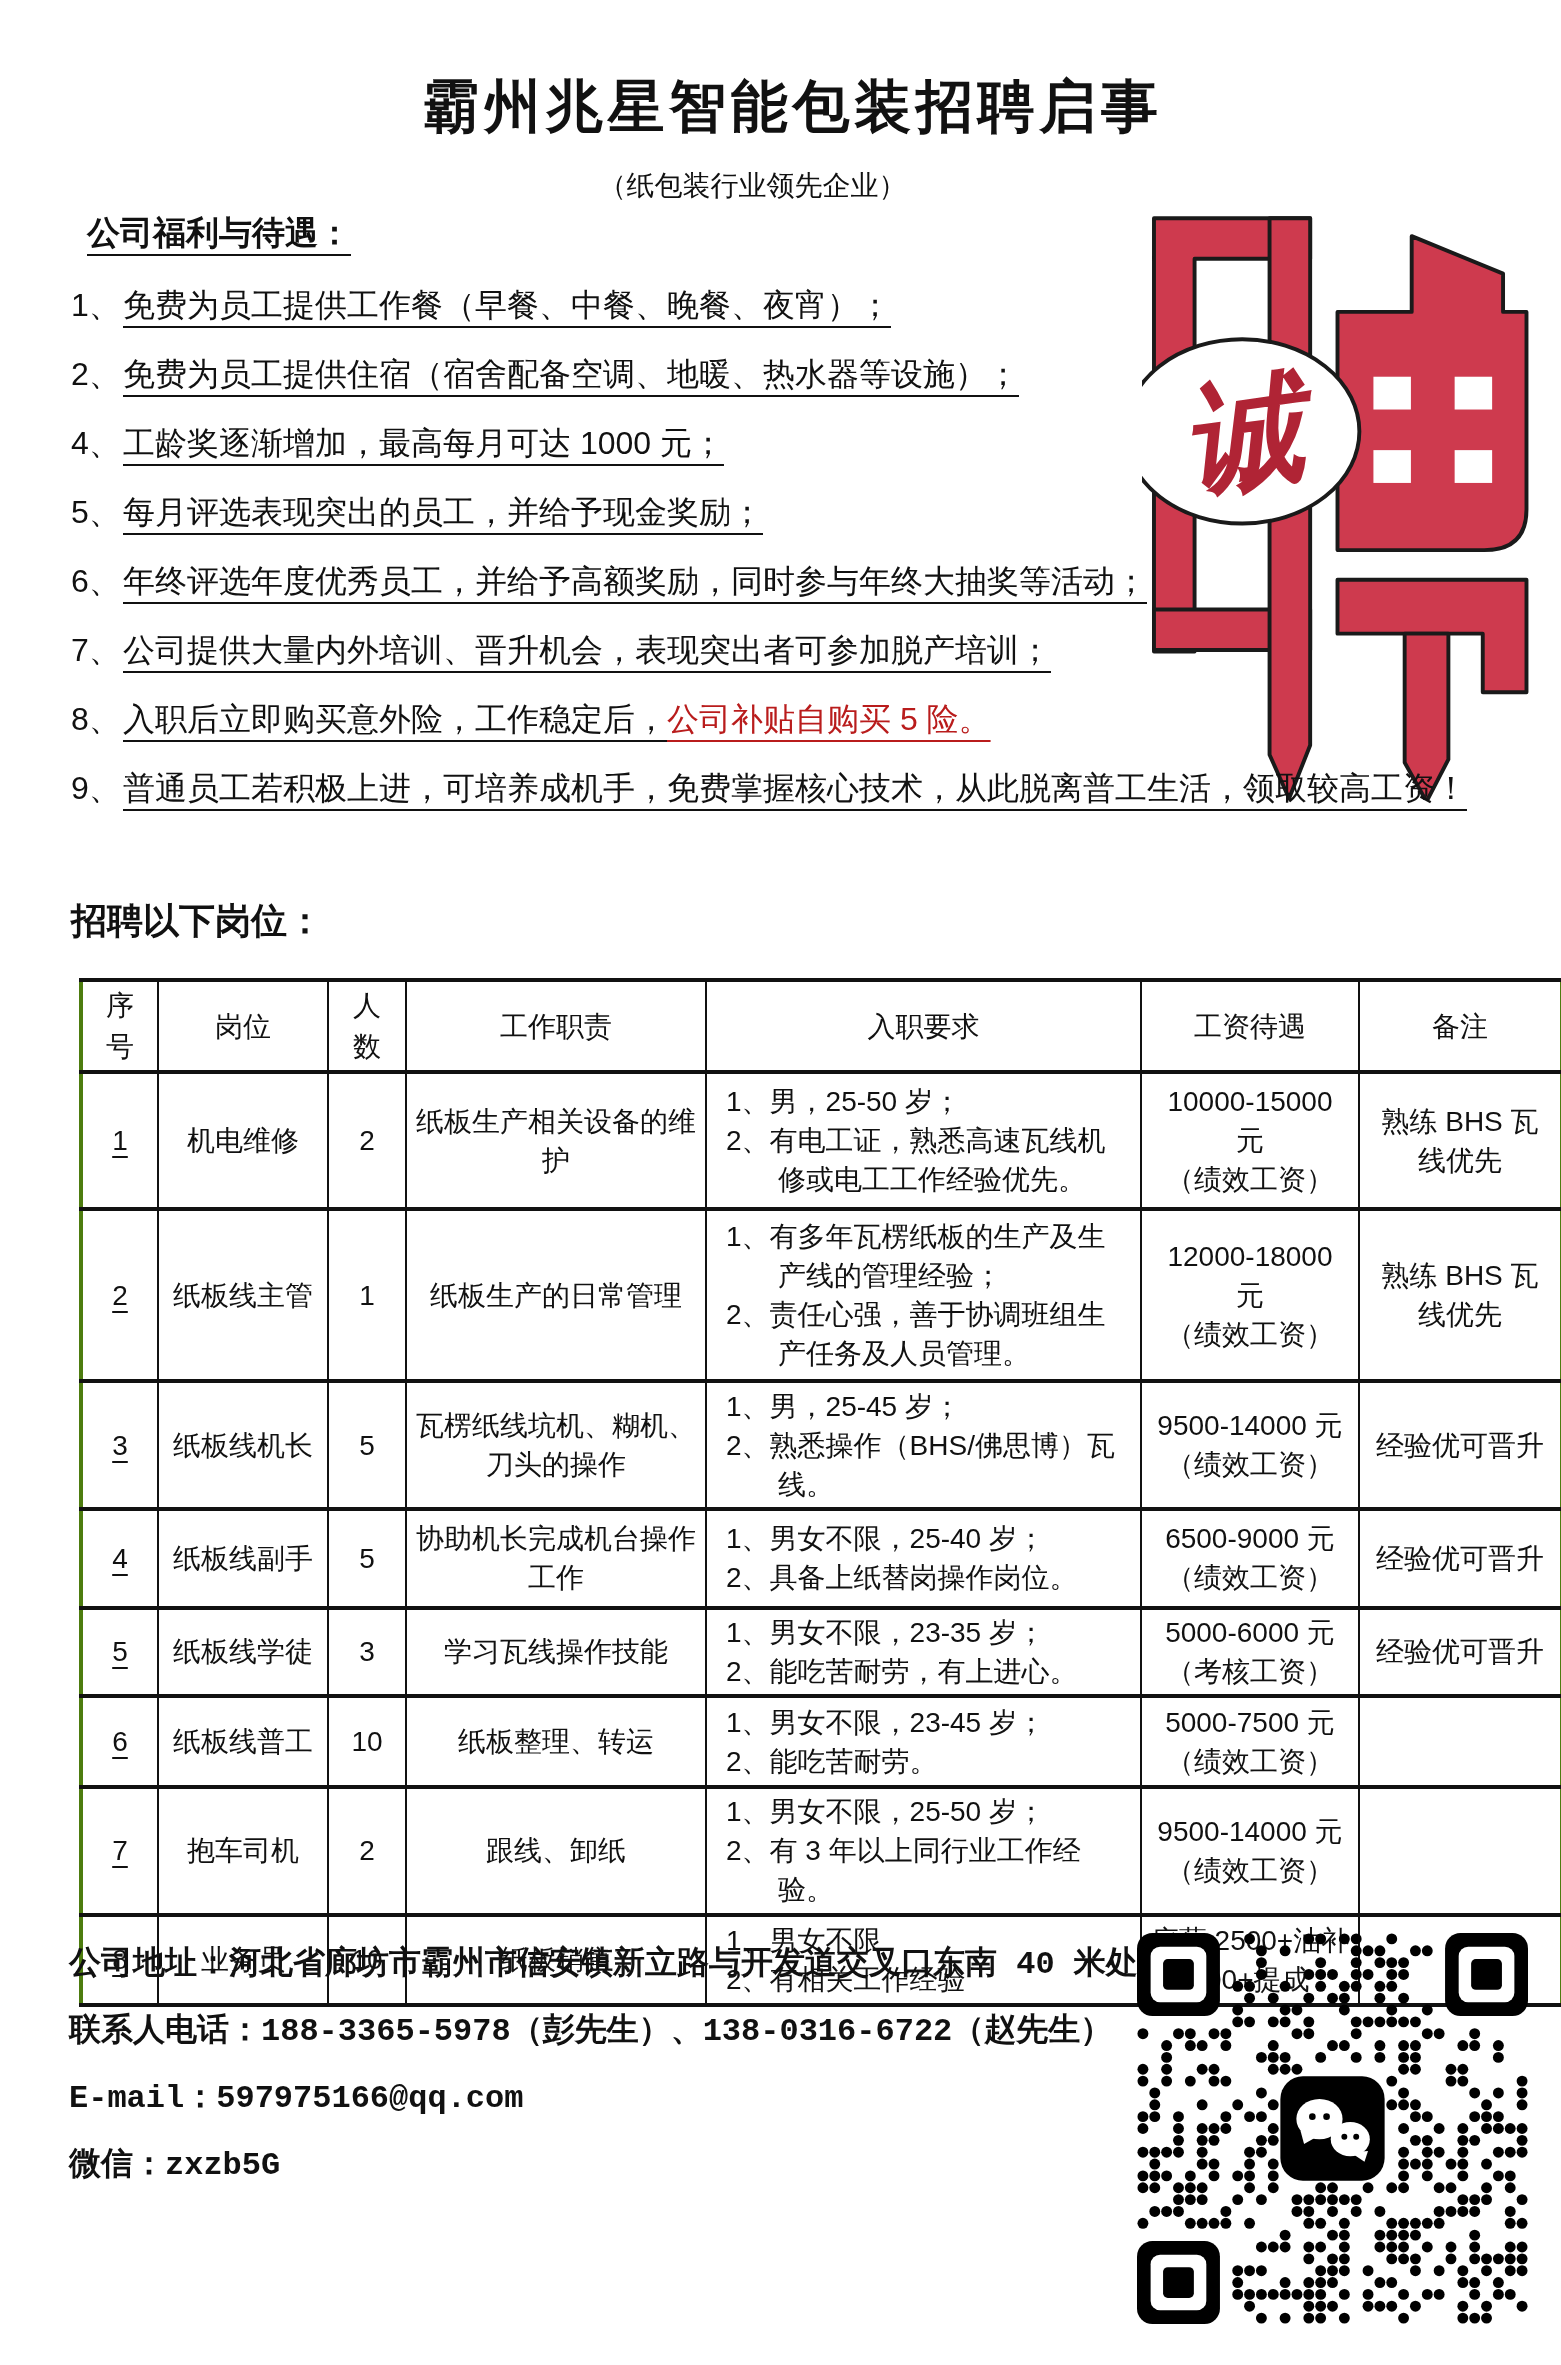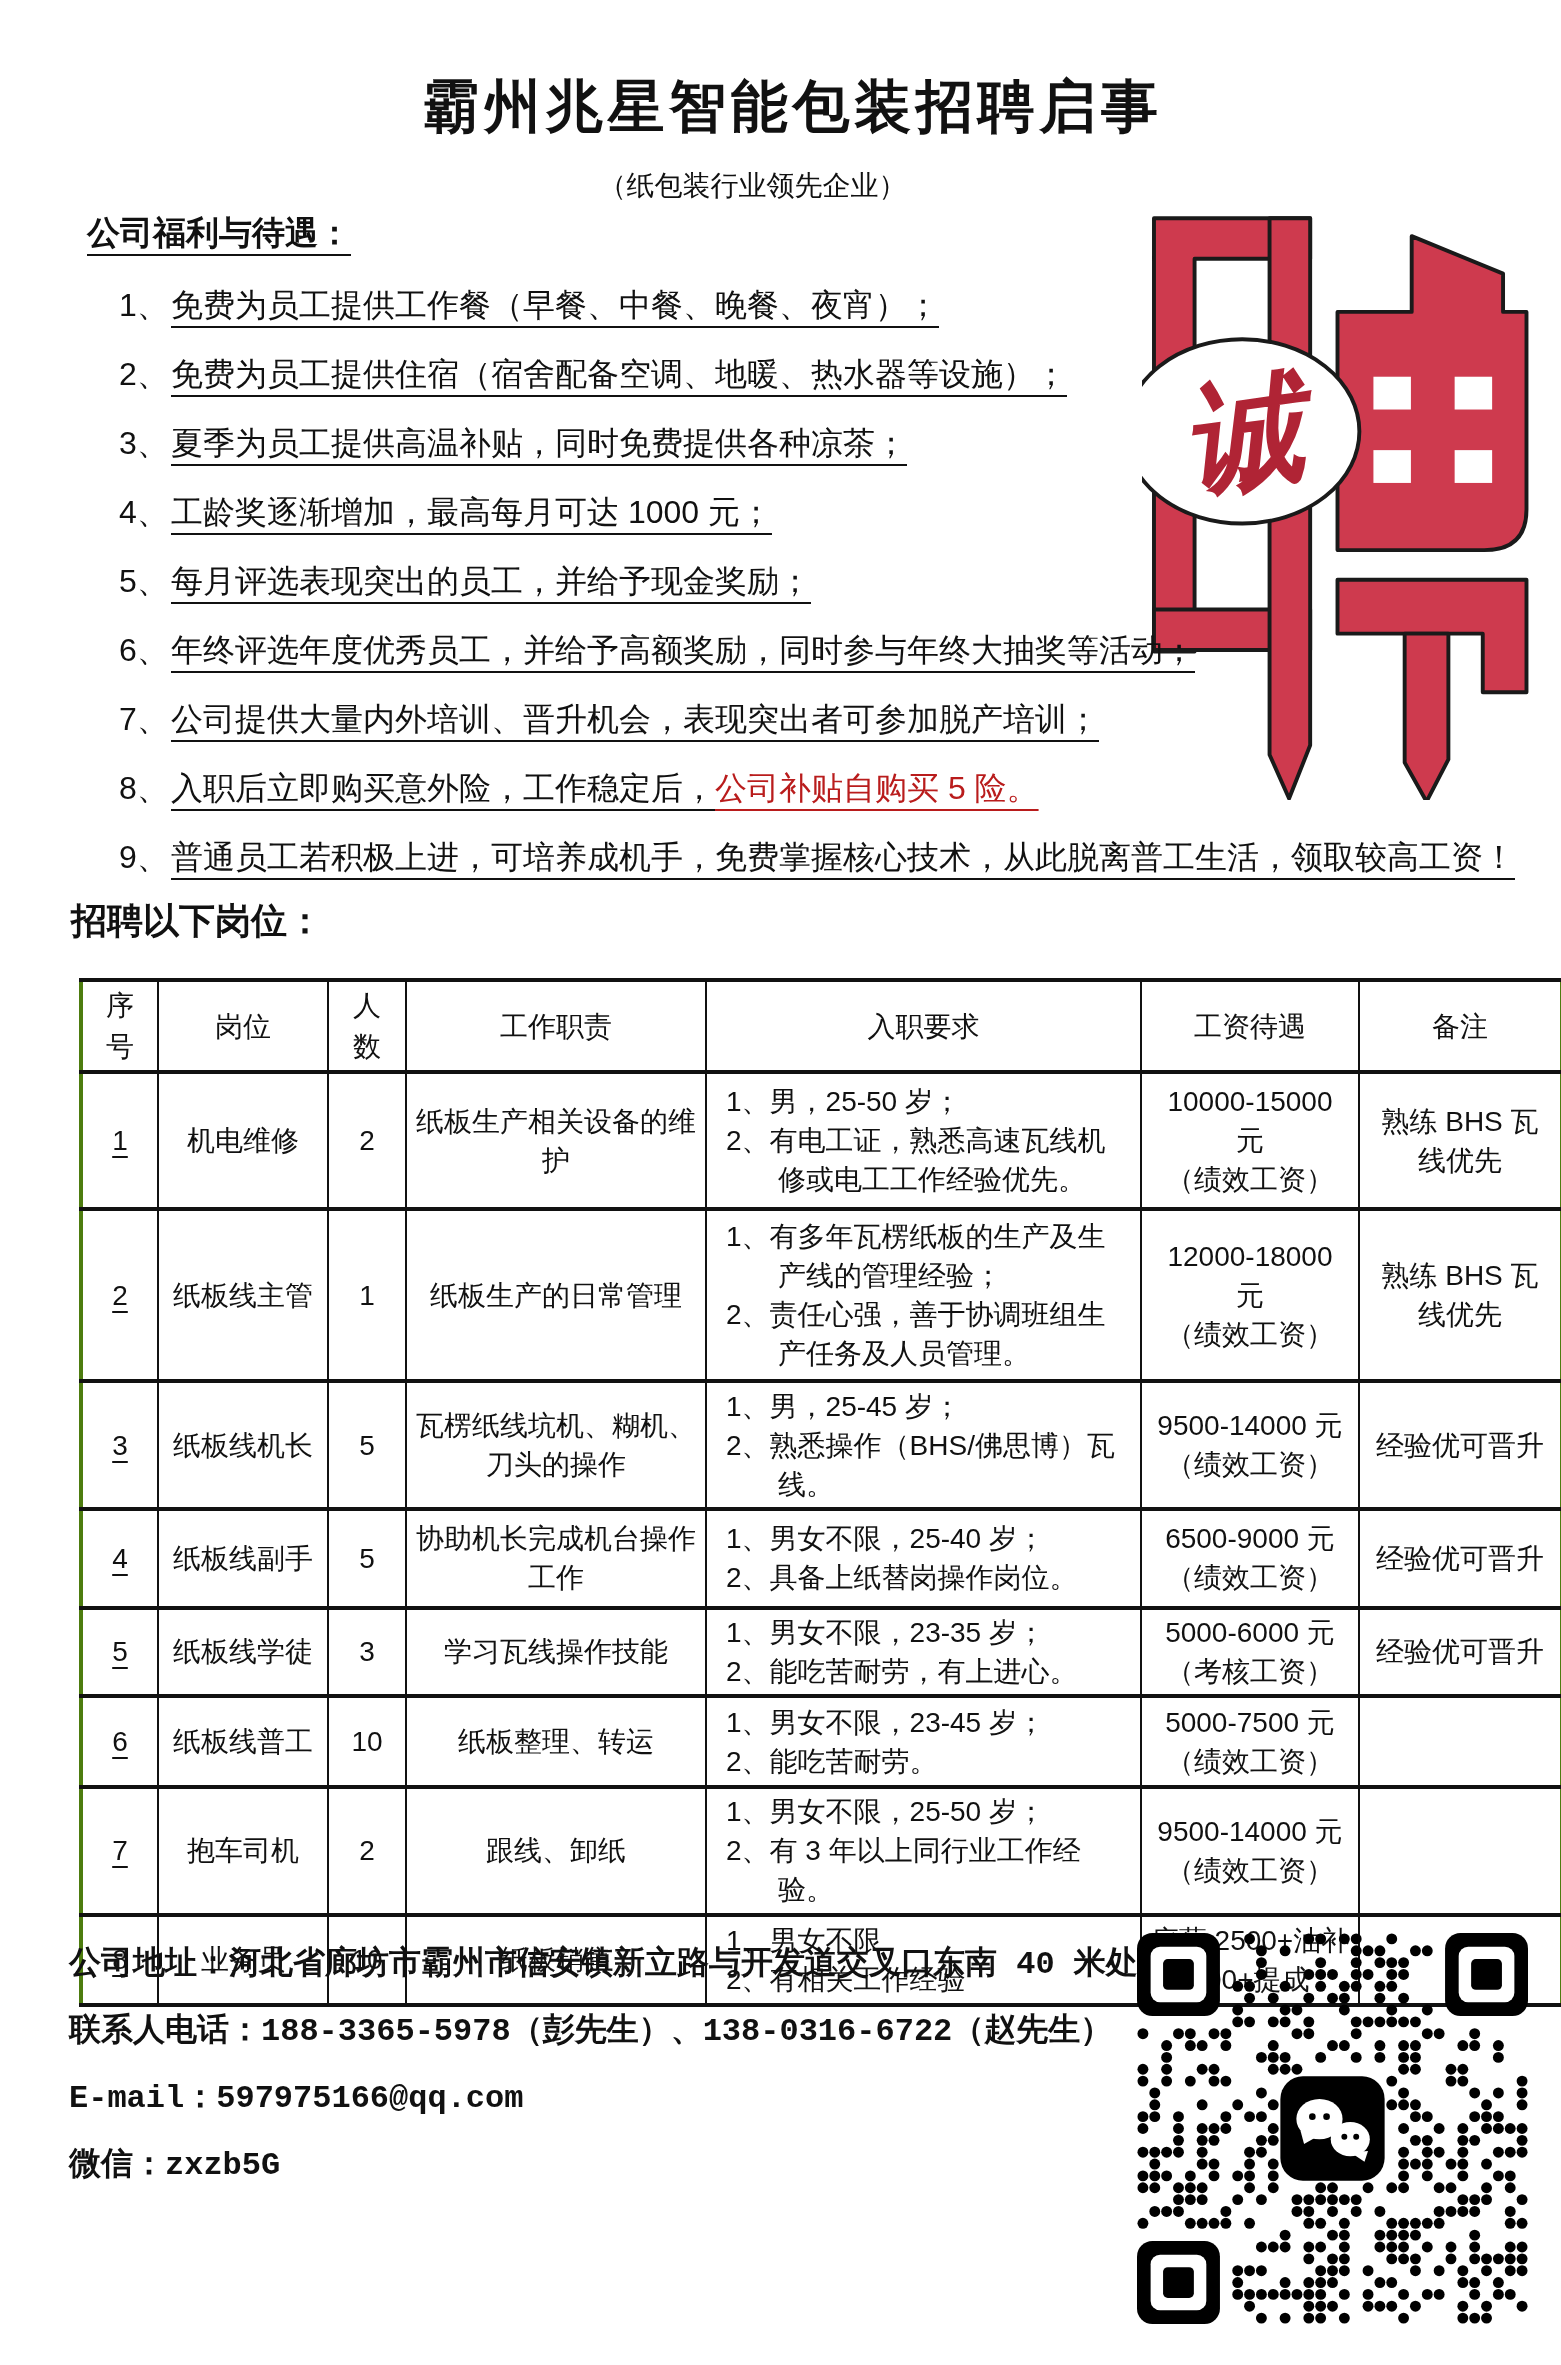--- a/index.html
+++ b/index.html
@@ -7,21 +7,21 @@
         font-family:"Liberation Sans",sans-serif;color:#111;overflow:hidden;}
   
   .title{position:absolute;top:69px;left:12px;width:1561px;text-align:center;
          font-size:57px;font-weight:900;letter-spacing:4.7px;}
   .subtitle{position:absolute;top:167px;left:0;width:1505px;text-align:center;
             font-size:28px;font-weight:500;}
   
   .benefits{position:absolute;left:71px;top:211px;width:1419px;z-index:2;}
   .benefits-heading{font-size:33px;font-weight:600;text-decoration:underline;
                     text-underline-offset:9.5px;text-decoration-thickness:2.4px;margin:0 0 28px 16px;}
-  .benefit-item{height:69px;font-size:32px;white-space:nowrap;margin-left:48px;}
+  .benefit-item{height:69px;font-size:32px;white-space:nowrap;}
   .benefit-no{display:inline-block;min-width:52px;}
   .benefit-text,.benefit-highlight{text-decoration:underline;text-underline-offset:9.5px;
                     text-decoration-thickness:2.4px;}
   .benefit-highlight{color:#b91c1c;}
   
   .positions-heading{position:absolute;left:71px;top:897px;font-size:36px;font-weight:600;z-index:2;}
   
   table.jobs{position:absolute;left:57px;top:978px;width:1482px;border-collapse:collapse;
              table-layout:fixed;font-size:28px;z-index:2;}
   table.jobs th,table.jobs td{border-left:2.4px solid #111;border-right:2.4px solid #111;
@@ -77,23 +77,20 @@
   </div>
 
   <div class="benefits">
     <div class="benefits-heading">公司福利与待遇：</div>
 
     <div class="benefit-item">
       <span class="benefit-no">1、</span><span class="benefit-text">免费为员工提供工作餐（早餐、中餐、晚餐、夜宵）；</span>
     </div>
     <div class="benefit-item">
       <span class="benefit-no">2、</span><span class="benefit-text">免费为员工提供住宿（宿舍配备空调、地暖、热水器等设施）；</span>
-    </div>
-    <div class="benefit-item">
-      <span class="benefit-no">3、</span><span class="benefit-text">夏季为员工提供高温补贴，同时免费提供各种凉茶；</span>
     </div>
     <div class="benefit-item">
       <span class="benefit-no">4、</span><span class="benefit-text">工龄奖逐渐增加，最高每月可达 1000 元；</span>
     </div>
     <div class="benefit-item">
       <span class="benefit-no">5、</span><span class="benefit-text">每月评选表现突出的员工，并给予现金奖励；</span>
     </div>
     <div class="benefit-item">
       <span class="benefit-no">6、</span><span class="benefit-text">年终评选年度优秀员工，并给予高额奖励，同时参与年终大抽奖等活动；</span>
     </div>

